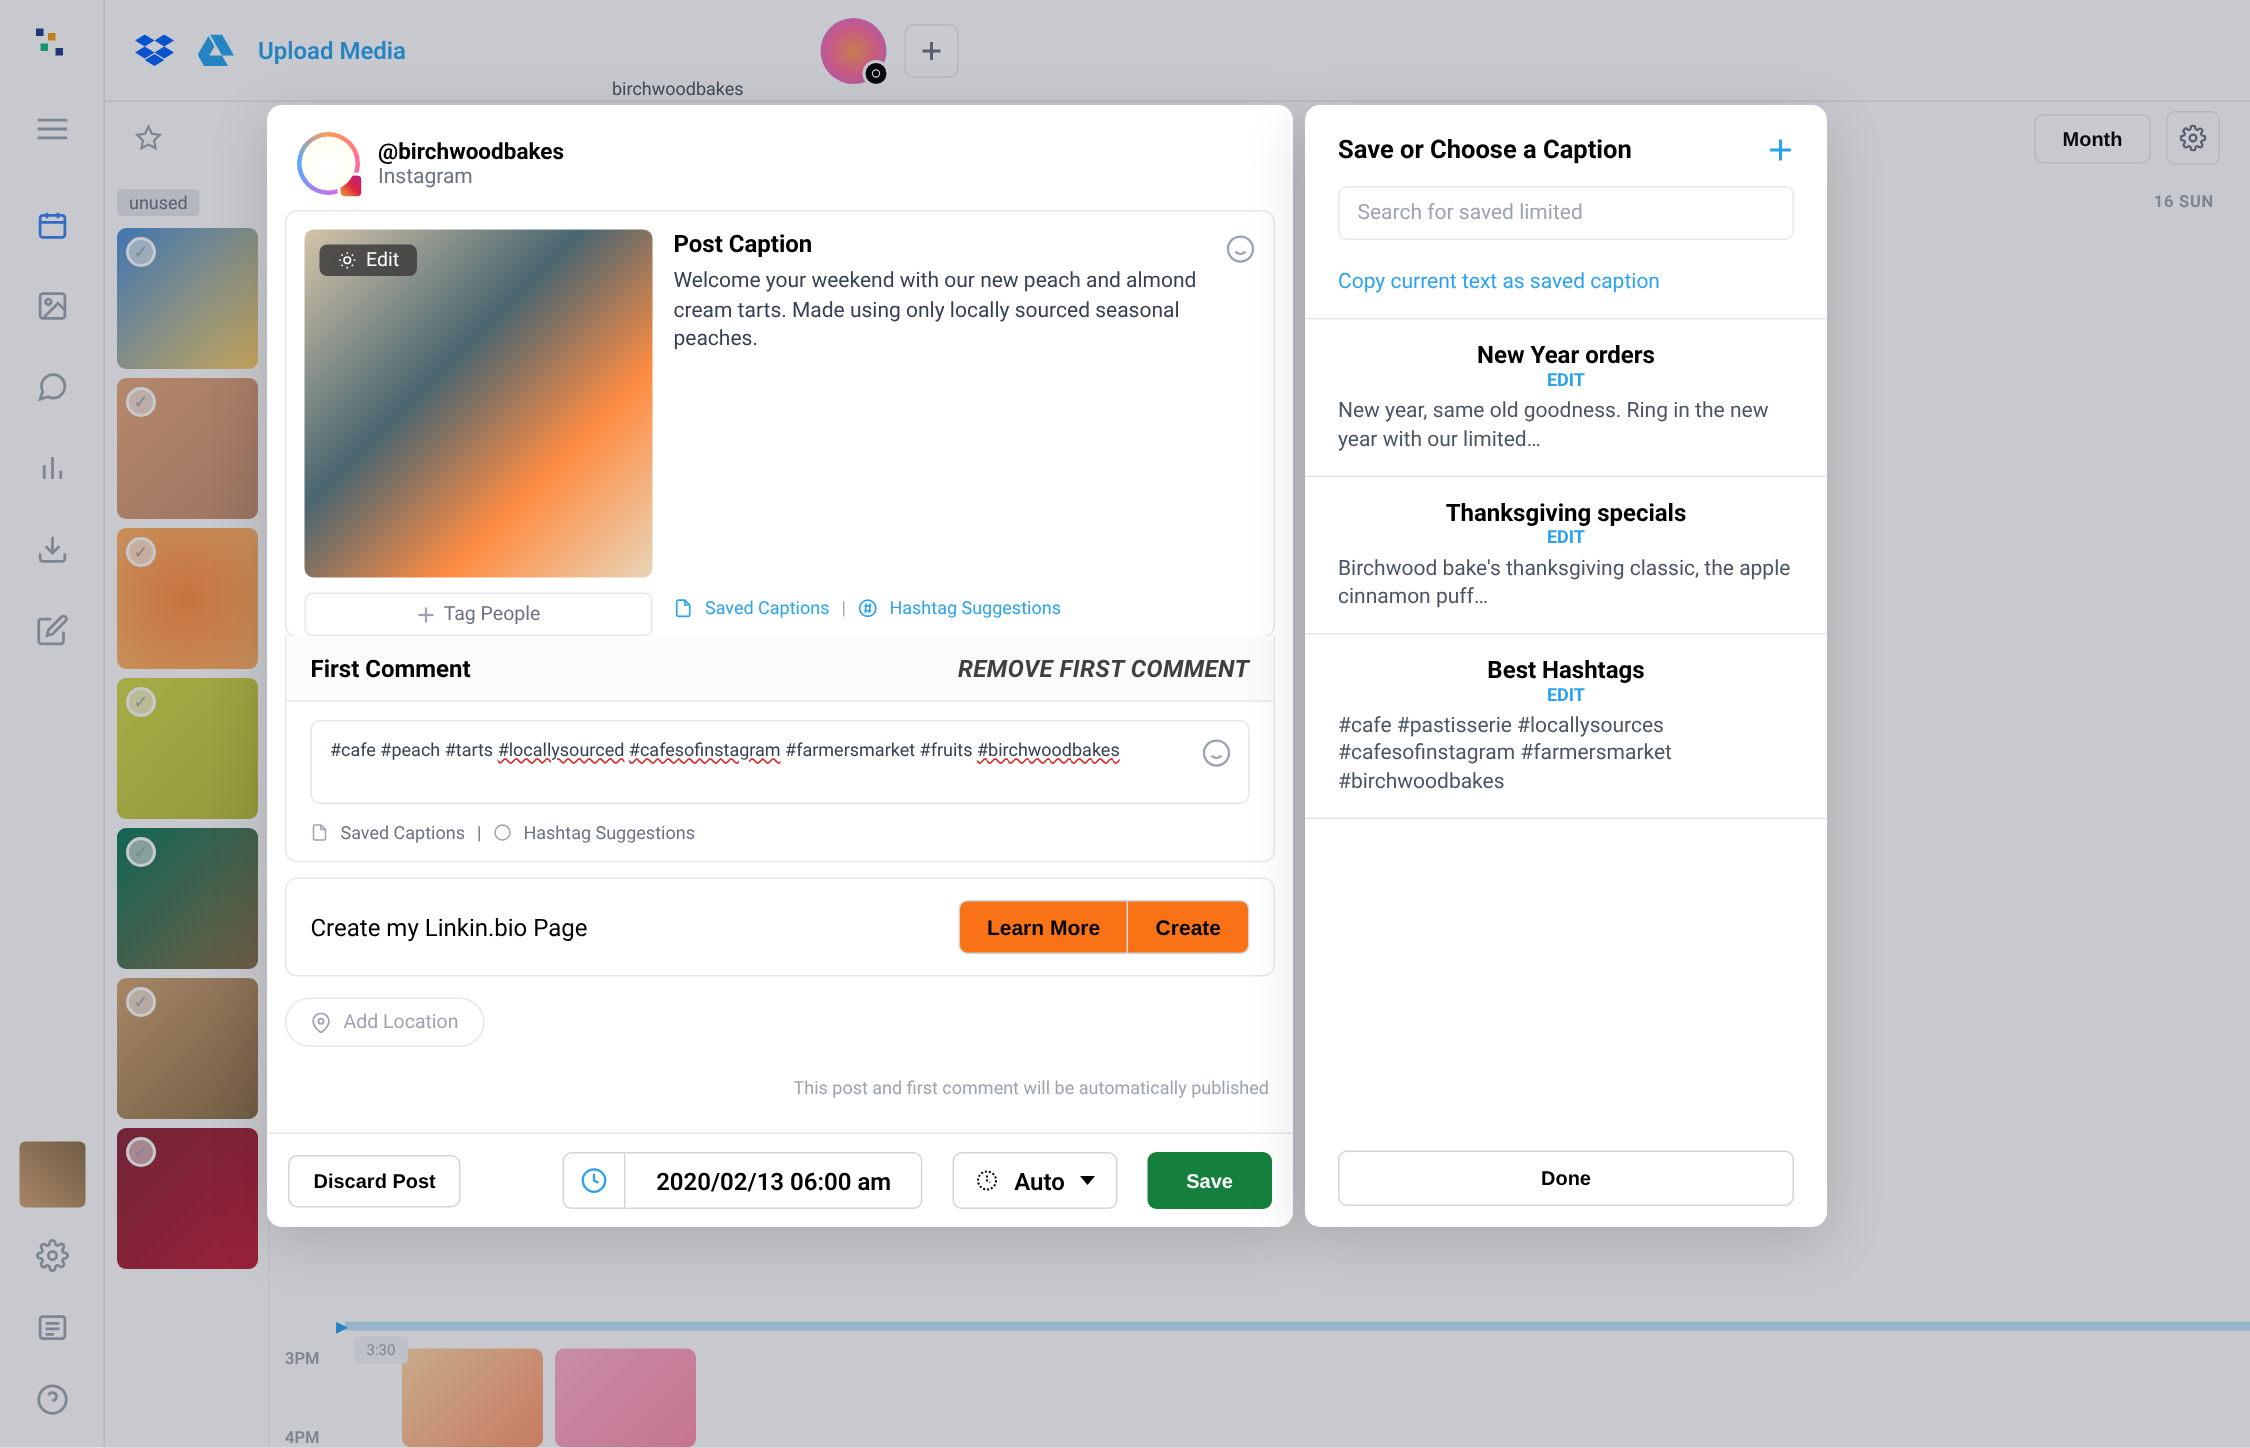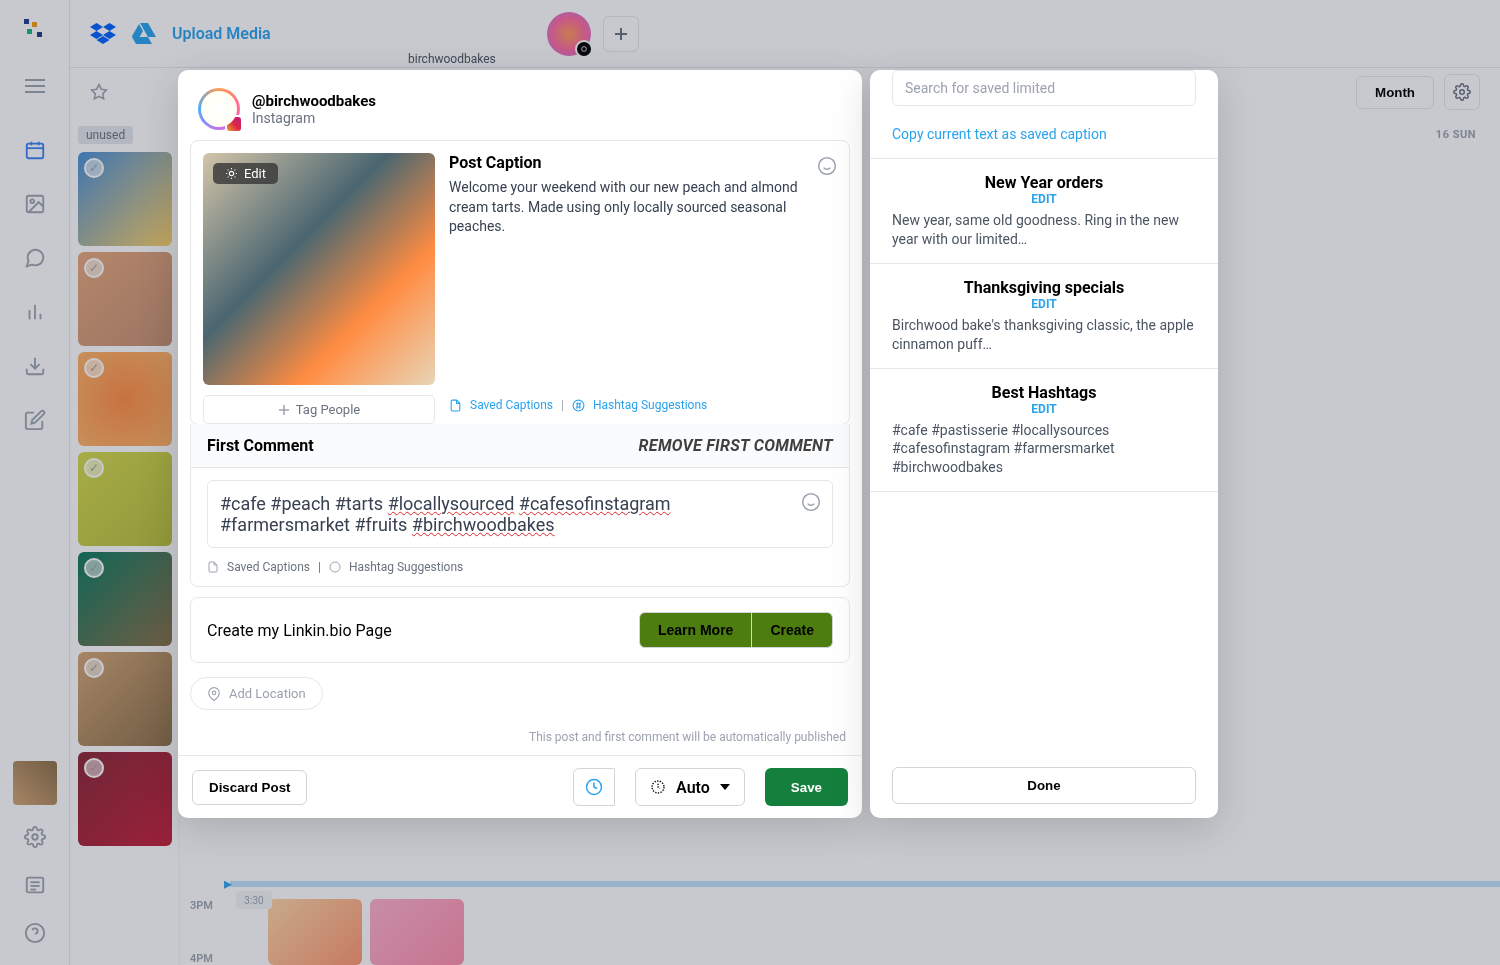--- a/index.html
+++ b/index.html
@@ -86,28 +86,28 @@
 .tag-people-btn { width: 232px; border: 1px solid #e5e7eb; border-radius: 5px; padding: 6px; text-align: center; color: #6b7280; font-size: 13px; margin-top: 10px; display: flex; align-items: center; justify-content: center; gap: 6px; cursor: pointer; }
 .links-row { display: flex; gap: 8px; align-items: center; margin-top: 10px; font-size: 12px; color: #2aa3ef; }
 .links-row .sep { color: #9ca3af; }
 .links-sub { margin-left: 246px; margin-top: -26px; }
 
 .first-comment-card { border: 1px solid #e5e7eb; border-top: none; border-radius: 0 0 8px 8px; margin-top: -1px; }
 .fc-header { display: flex; justify-content: space-between; align-items: center; padding: 12px 16px; background: #fafbfc; border-bottom: 1px solid #e5e7eb; }
 .fc-title { font-weight: 700; }
 .fc-remove { color: #404040; font-size: 16px; font-weight: 700; letter-spacing: 0.3px; cursor: pointer; font-style: italic; }
 .fc-body { padding: 12px 16px; position: relative; }
-.fc-text { border: 1px solid #e5e7eb; border-radius: 6px; padding: 12px 40px 12px 12px; min-height: 56px; font-size: 18px; color: #374151; }
+.fc-text { border: 1px solid #e5e7eb; border-radius: 6px; padding: 12px 40px 12px 12px; min-height: 56px; font-size: 12px; color: #374151; }
 .fc-text .squiggle { text-decoration: underline wavy #dc2626; text-decoration-thickness: 1px; }
 .fc-emoji { position: absolute; right: 28px; top: 24px; color: #9ca3af; cursor: pointer; }
 .fc-links { padding: 0 16px 12px; font-size: 12px; color: #6b7280; display: flex; gap: 8px; align-items: center; }
 
 .linkin-card { border: 1px solid #e5e7eb; border-radius: 8px; padding: 14px 16px; margin-top: 10px; display: flex; align-items: center; justify-content: space-between; }
 .linkin-buttons { display: flex; }
-.linkin-buttons button { padding: 9px 18px; border: 1px solid #d1d5db; background: #4d7c0f; font-weight: 600; cursor: pointer; font-size: 14px; }
+.linkin-buttons button { padding: 9px 18px; border: 1px solid #d1d5db; background: #f97316; font-weight: 600; cursor: pointer; font-size: 14px; }
 .linkin-buttons button:first-child { border-radius: 6px 0 0 6px; }
 .linkin-buttons button:last-child { border-radius: 0 6px 6px 0; border-left: none; }
 
 .add-location { margin-top: 14px; display: inline-flex; align-items: flex-end; gap: 8px; border: 1px solid #e5e7eb; border-radius: 20px; padding: 8px 16px; color: #9ca3af; font-size: 13px; cursor: pointer; }
 .auto-pub-note { text-align: right; color: #9ca3af; font-size: 12px; margin-top: 20px; padding-right: 4px; }
 
 .modal-footer { border-top: 1px solid #e5e7eb; padding: 12px 14px; display: flex; align-items: center; gap: 10px; }
 .discard-btn { padding: 9px 16px; border: 1px solid #d1d5db; border-radius: 6px; background: #fff; font-weight: 600; cursor: pointer; }
 .footer-spacer { flex: 1; }
 .clock-btn { width: 42px; height: 38px; border: 1px solid #d1d5db; border-radius: 6px 0 0 6px; display: flex; align-items: center; justify-content: center; color: #2aa3ef; background: #fff; cursor: pointer; }
@@ -444,36 +444,46 @@
   <div class="modal-footer">
     <button class="discard-btn">Discard Post</button>
     <div class="footer-spacer"></div>
     <div style="display:flex">
       <div class="clock-btn">
           <svg width="18" height="18" viewBox="0 0 24 24" fill="none" stroke="currentColor" stroke-width="2">
             <circle cx="12" cy="12" r="10"></circle>
             <polyline points="12 6 12 12 16 14"></polyline>
           </svg>
         </div>
+      <div class="date-display">2020/02/13 06:00 am</div>
     </div>
     <div class="auto-btn">
       <svg width="16" height="16" viewBox="0 0 24 24" fill="none" stroke="currentColor" stroke-width="2" stroke-dasharray="2 2">
           <circle cx="12" cy="12" r="9"></circle>
           <polyline points="12 7 12 12 15 14"></polyline>
         </svg>
       <span>Auto</span>
       <svg width="10" height="6" viewBox="0 0 10 6" fill="currentColor">
           <path d="M0 0l5 6 5-6z"></path>
         </svg>
     </div>
     <button class="save-btn">Save</button>
   </div>
 </div>
 
 <div class="panel">
+  <div class="panel-header">
+    <span class="panel-title">Save or Choose a Caption</span>
+    <span class="panel-add">
+        <svg width="18" height="18" viewBox="0 0 18 18" stroke="currentColor" stroke-width="2">
+          <line x1="9" y1="2" x2="9" y2="16"></line>
+          <line x1="2" y1="9" x2="16" y2="9"></line>
+        </svg>
+      </span>
+  </div>
   <div class="panel-search"><span>Search for saved limited</span></div>
   <div class="copy-link">Copy current text as saved caption</div>
   <div class="caption-list">
     <div class="caption-item">
       <div class="caption-item-header">
         <span class="caption-name">New Year orders</span>
         <span class="caption-edit">EDIT</span>
       </div>
       <div class="caption-text">New year, same old goodness. Ring in the new year with our limited…</div>
     </div>

